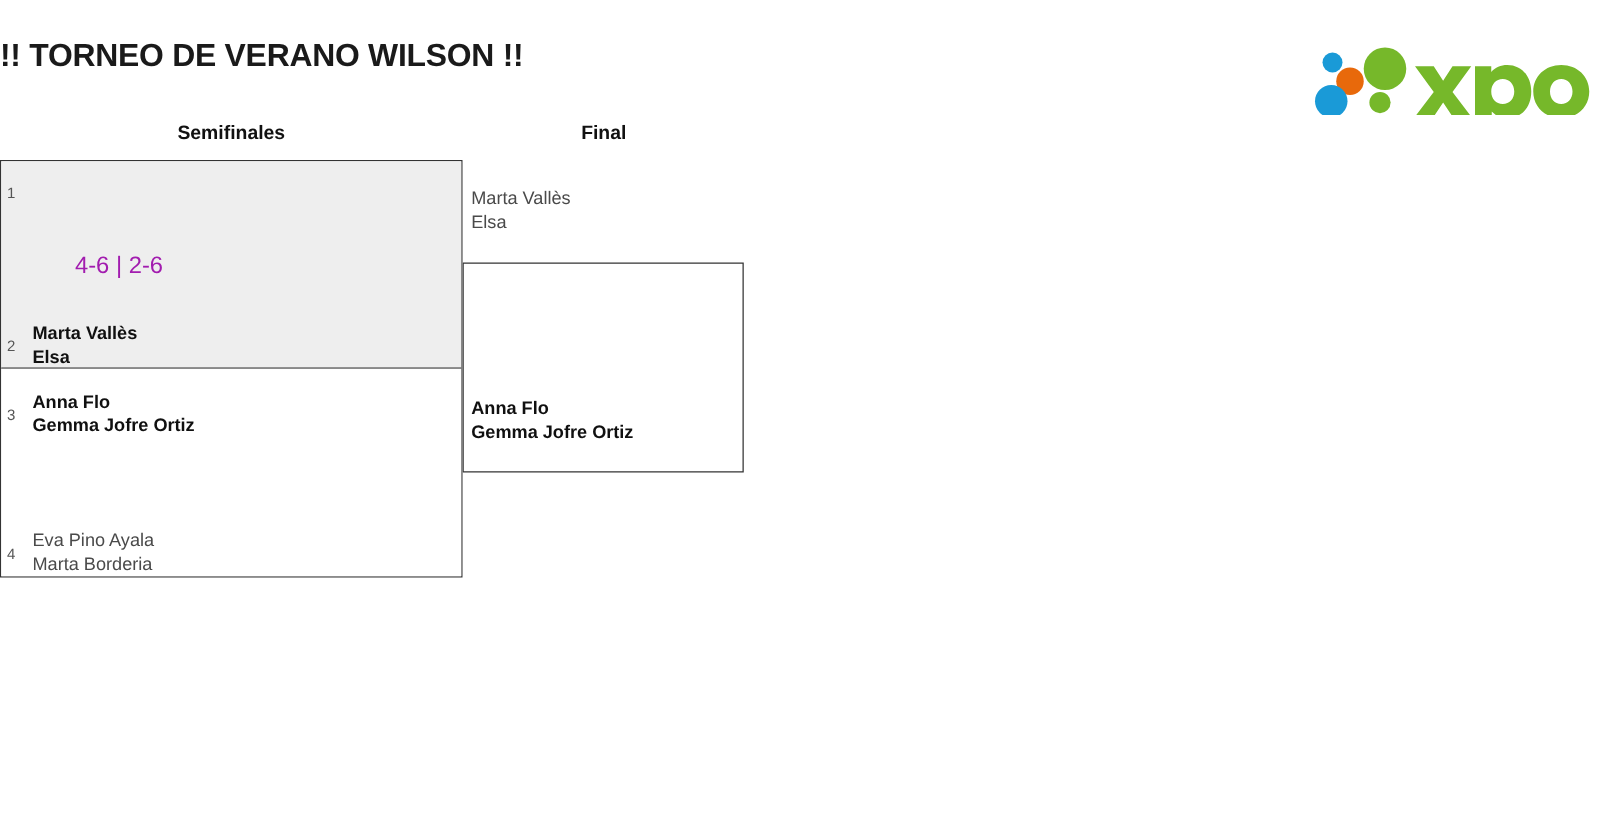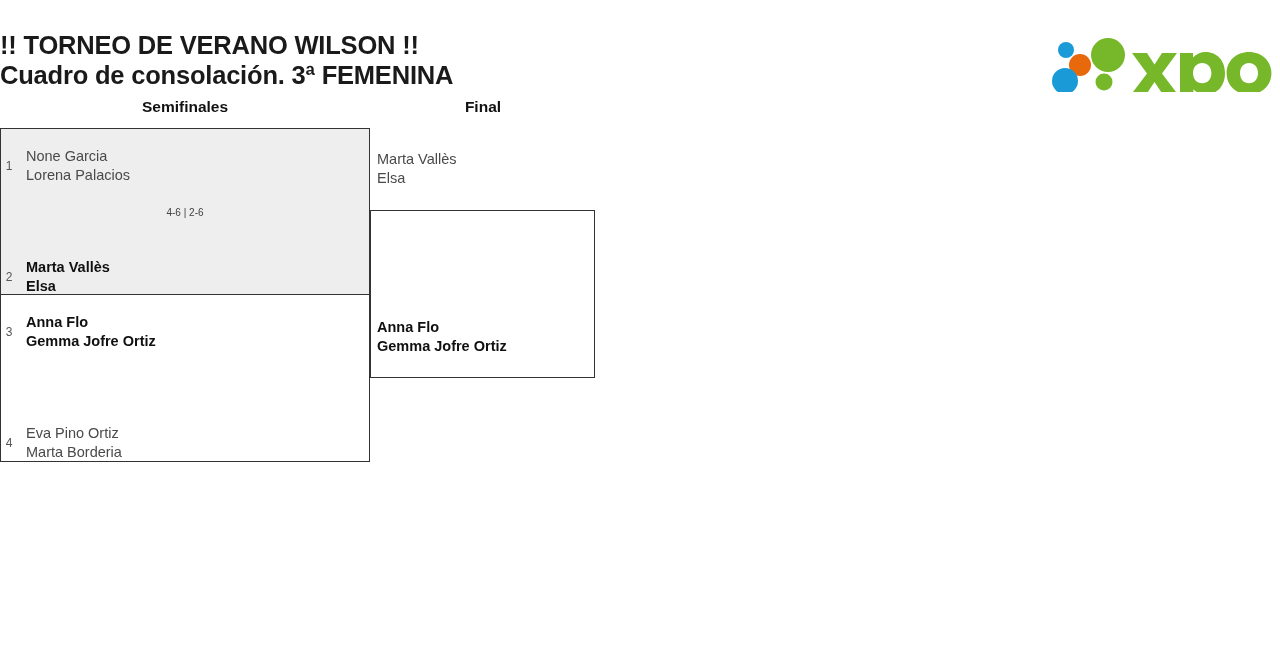--- a/index.html
+++ b/index.html
@@ -123,23 +123,23 @@
 
   
   #sf1-team-a { left: 0px;  top: 18px;  }
   #sf1-team-b { left: 0px;  top: 129px; }
   #sf2-team-a { left: 0px;  top: 18px;  }
   #sf2-team-b { left: 0px;  top: 129px; }
 
   
   .score {
     position: absolute;
-    font-size: 10px;
-    color: #404040;
-    text-align: center;
+    font-size: 19px;
+    color: #a21caf;
+    text-align: left;
     line-height: 18px;
     white-space: nowrap;
   }
   #sf1-score { left: 59px; top: 75px; width: 250px; }
   #sf2-score { left: 59px; top: 75px; width: 250px; }
   #final-score { left: 358px; top: 245px; width: 250px; }
 
   
   #final-team-a {
     position: absolute;
@@ -155,21 +155,21 @@
     line-height: 19px;
     white-space: nowrap;
   }
   #final-team-a .p-line,
   #final-team-b .p-line { display: block; }
 </style>
 </head>
 <body>
 
 <div id="header">
-  <div id="tournament-title"><span>!! TORNEO DE VERANO WILSON !!</span><br><span>Cuadro de consolación. 3ª FEMENINA</span></div>
+  <div id="tournament-title"><span>!! TORNEO DE VERANO WILSON !!</span><br></div>
 
   <div id="brand-logo">
     <svg width="224" height="56" viewBox="0 0 224 56" xmlns="http://www.w3.org/2000/svg">
 
       <circle cx="16" cy="14" r="8" fill="#1a9ad7"></circle>
       <circle cx="30" cy="29" r="11" fill="#e8690b"></circle>
       <circle cx="15" cy="45" r="13" fill="#1a9ad7"></circle>
       <circle cx="58" cy="19" r="17" fill="#76b82a"></circle>
       <circle cx="54" cy="46" r="8.5" fill="#76b82a"></circle>
 
@@ -185,24 +185,20 @@
 <div id="bracket">
 
   <div class="round-header" id="round-header-final">Final</div>
   <div class="round-header" id="round-header-semifinals">Semifinales</div>
 
   <div class="round-box" id="semifinals-group">
 
     <div class="sf-match" id="sf-match-1">
       <div class="team" id="sf1-team-a">
         <span class="seed">1</span>
-        <span class="players loser">
-          <span class="p-line">None Garcia</span>
-          <span class="p-line">Lorena Palacios</span>
-        </span>
       </div>
       <div class="score" id="sf1-score">4-6 | 2-6</div>
       <div class="team" id="sf1-team-b">
         <span class="seed">2</span>
         <span class="players winner">
           <span class="p-line">Marta Vallès</span>
           <span class="p-line">Elsa</span>
         </span>
       </div>
     </div>
@@ -211,21 +207,21 @@
       <div class="team" id="sf2-team-a">
         <span class="seed">3</span>
         <span class="players winner">
           <span class="p-line">Anna Flo</span>
           <span class="p-line">Gemma Jofre Ortiz</span>
         </span>
       </div>
       <div class="team" id="sf2-team-b">
         <span class="seed">4</span>
         <span class="players loser">
-          <span class="p-line">Eva Pino Ortiz</span>
+          <span class="p-line">Eva Pino Ayala</span>
           <span class="p-line">Marta Borderia</span>
         </span>
       </div>
     </div>
   </div>
 
   <div class="round-box" id="final-group"></div>
 
   <div id="final-team-a" class="loser">
     <span class="p-line">Marta Vallès</span>

